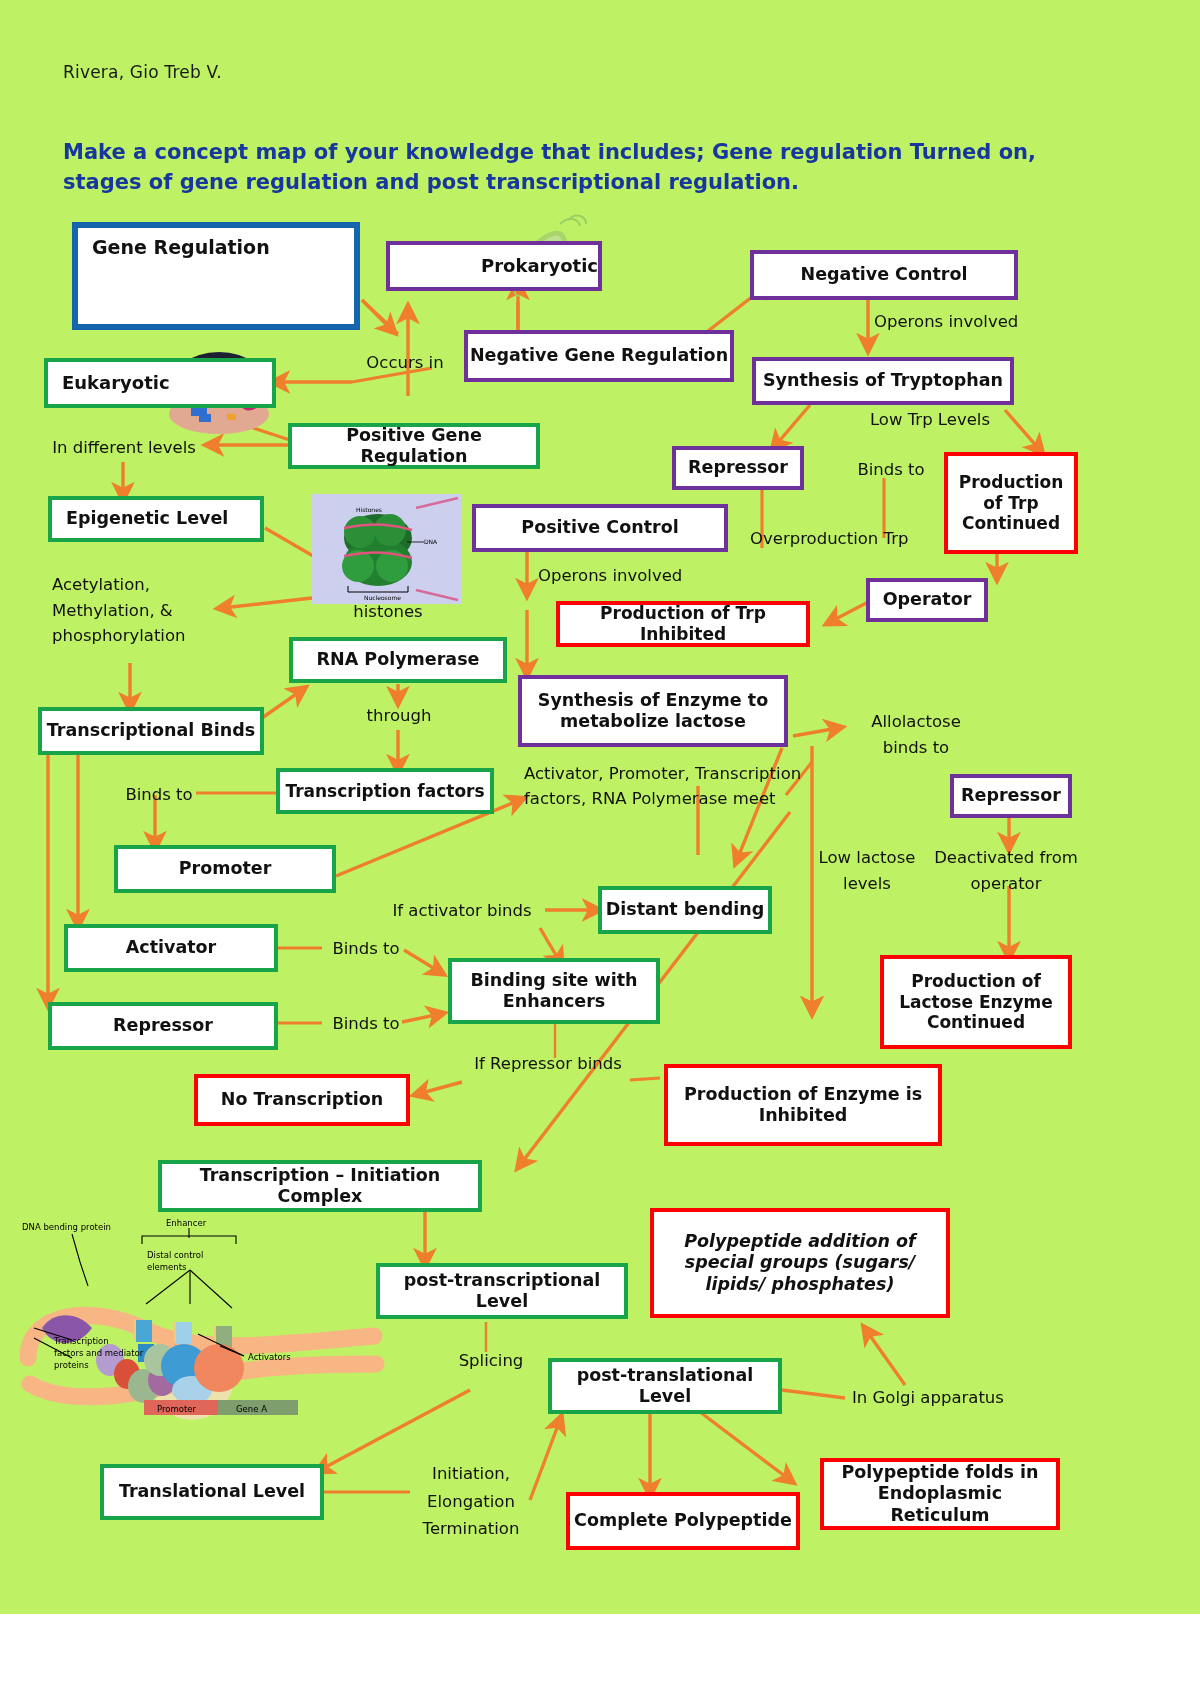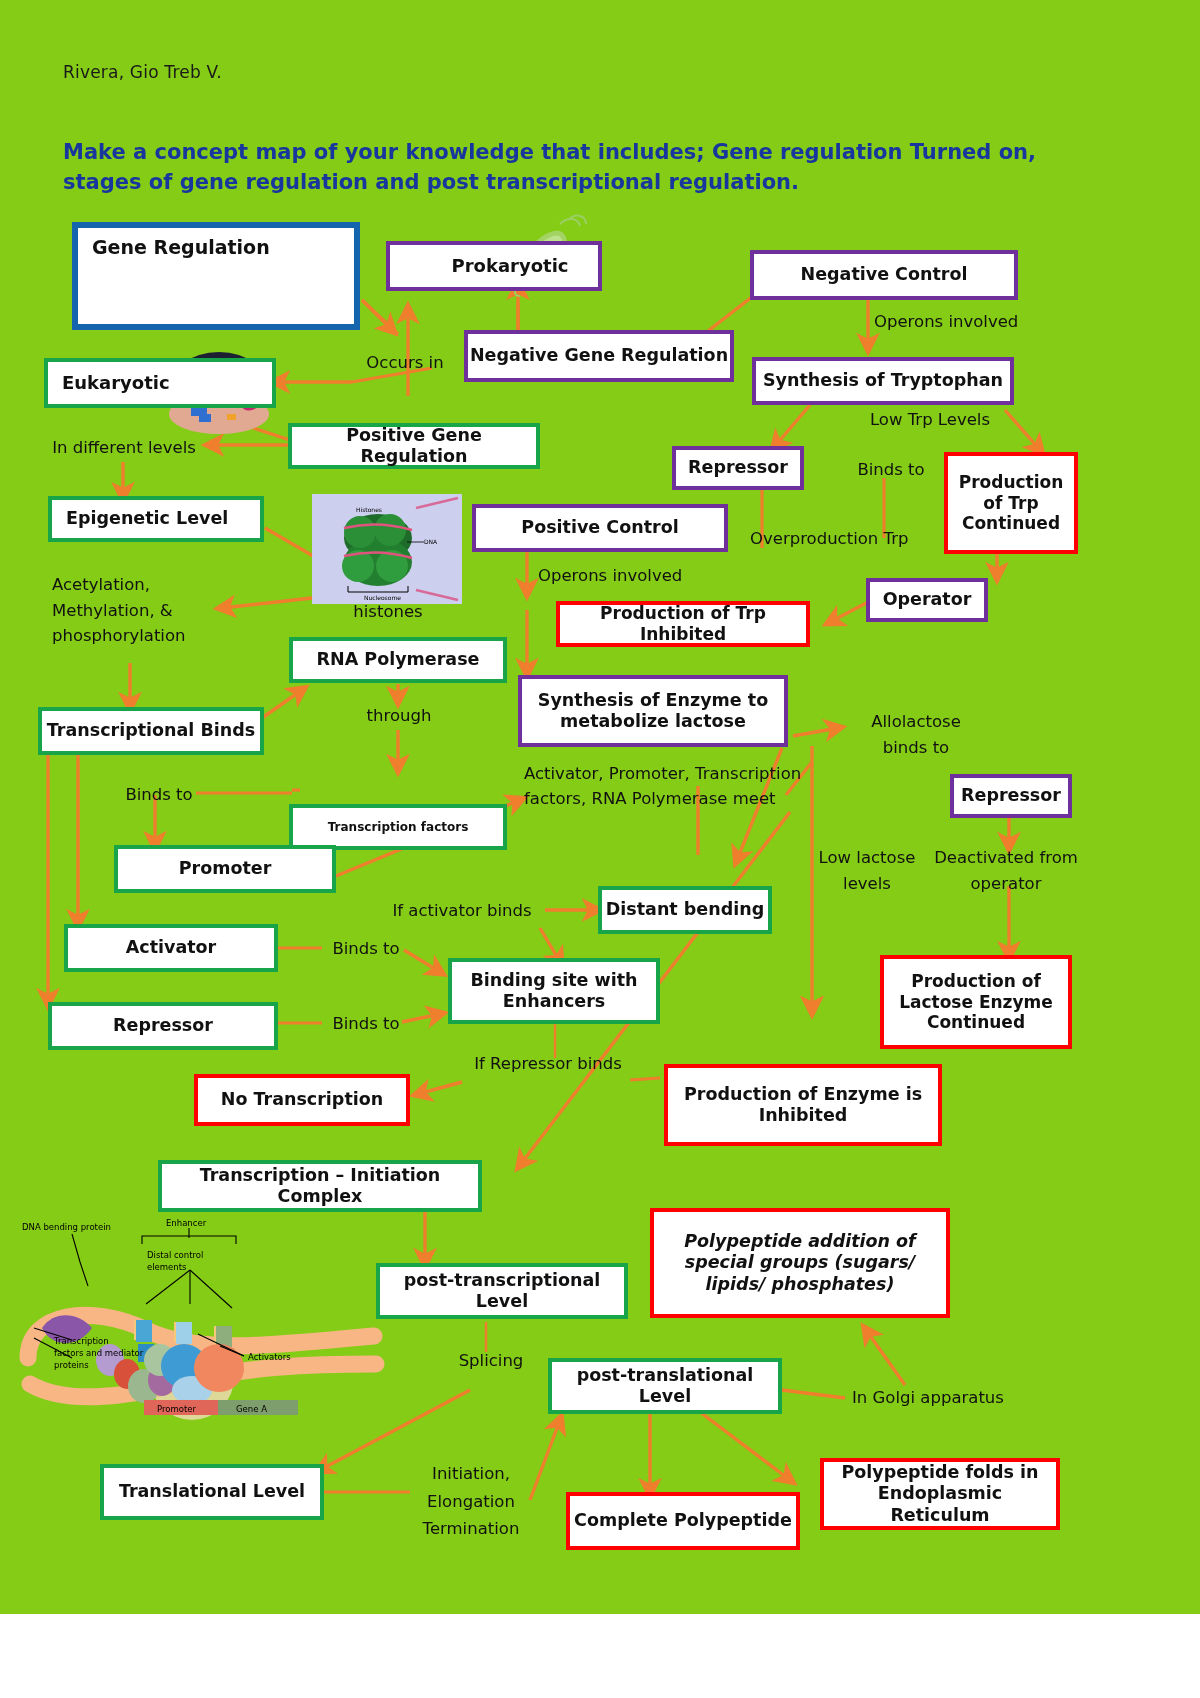--- a/index.html
+++ b/index.html
@@ -1,17 +1,17 @@
 <!DOCTYPE html>
 <html><head>
 <meta charset="utf-8">
 <style>
   html,body{margin:0;padding:0;background:#ffffff;}
   body{font-family:"DejaVu Sans", sans-serif;}
-  #page{position:relative;width:1200px;height:1614px;background:#84cc16;overflow:hidden;}
+  #page{position:relative;width:1200px;height:1614px;background:#bef264;overflow:hidden;}
 
   .author{position:absolute;left:63px;top:62px;font-size:17px;color:#1a1a1a;font-family:"DejaVu Sans",sans-serif;letter-spacing:.2px;}
   .prompt{position:absolute;left:63px;top:138px;width:1000px;font-size:21px;font-weight:bold;color:#17379e;line-height:1.42;font-family:"DejaVu Sans",sans-serif;}
 
   
   .box{position:absolute;box-sizing:border-box;background:#fff;display:flex;align-items:center;justify-content:center;
        text-align:center;font-weight:bold;color:#111;line-height:1.22;font-family:"DejaVu Sans",sans-serif;z-index:6;}
   .green{border:4px solid #18a449;}
   .purple{border:4px solid #70309c;}
   .red{border:4px solid #fe0000;}
@@ -271,21 +271,21 @@
   </svg>
 
   <svg class="pic" style="left:956px;top:500px;width:28px;height:26px;">
     <path d="M3,20 L16,6 L16,16 L24,12" stroke="#6aa8d8" stroke-width="4" fill="none" stroke-linecap="round" stroke-linejoin="round"></path>
   </svg>
 
   <div class="box blue" style="left:72px;top:222px;width:288px;height:108px;font-size:19px;align-items:flex-start;justify-content:flex-start;padding:8px 0 0 14px;">
     <span>Gene Regulation</span>
   </div>
 
-  <div class="box purple" style="left:386px;top:241px;width:216px;height:50px;font-size:18px;justify-content:center;padding-left:32px;">
+  <div class="box purple" style="left:386px;top:241px;width:216px;height:50px;font-size:18px;justify-content:flex-end;padding-left:32px;">
     <span>Prokaryotic</span>
   </div>
 
   <div class="box purple" style="left:464px;top:330px;width:270px;height:52px;font-size:17.5px;">
     <span>Negative Gene Regulation</span>
   </div>
 
   <div class="box green" style="left:44px;top:358px;width:232px;height:50px;font-size:18px;justify-content:flex-start;padding-left:14px;">
     <span>Eukaryotic</span>
   </div>
@@ -323,21 +323,21 @@
   </div>
 
   <div class="box green" style="left:48px;top:496px;width:216px;height:46px;font-size:17.5px;justify-content:flex-start;padding-left:14px;">
     <span>Epigenetic Level</span>
   </div>
 
   <div class="box green" style="left:289px;top:637px;width:218px;height:46px;font-size:17.5px;">
     <span>RNA Polymerase</span>
   </div>
 
-  <div class="box green" style="left:289px;top:768px;width:218px;height:46px;font-size:12px;margin-top:36px;">
+  <div class="box green" style="left:276px;top:768px;width:218px;height:46px;font-size:17px;">
     <span>Transcription factors</span>
   </div>
 
   <div class="box green" style="left:38px;top:707px;width:226px;height:48px;font-size:17.5px;">
     <span>Transcriptional Binds</span>
   </div>
 
   <div class="box green" style="left:114px;top:845px;width:222px;height:48px;font-size:17.5px;">
     <span>Promoter</span>
   </div>

